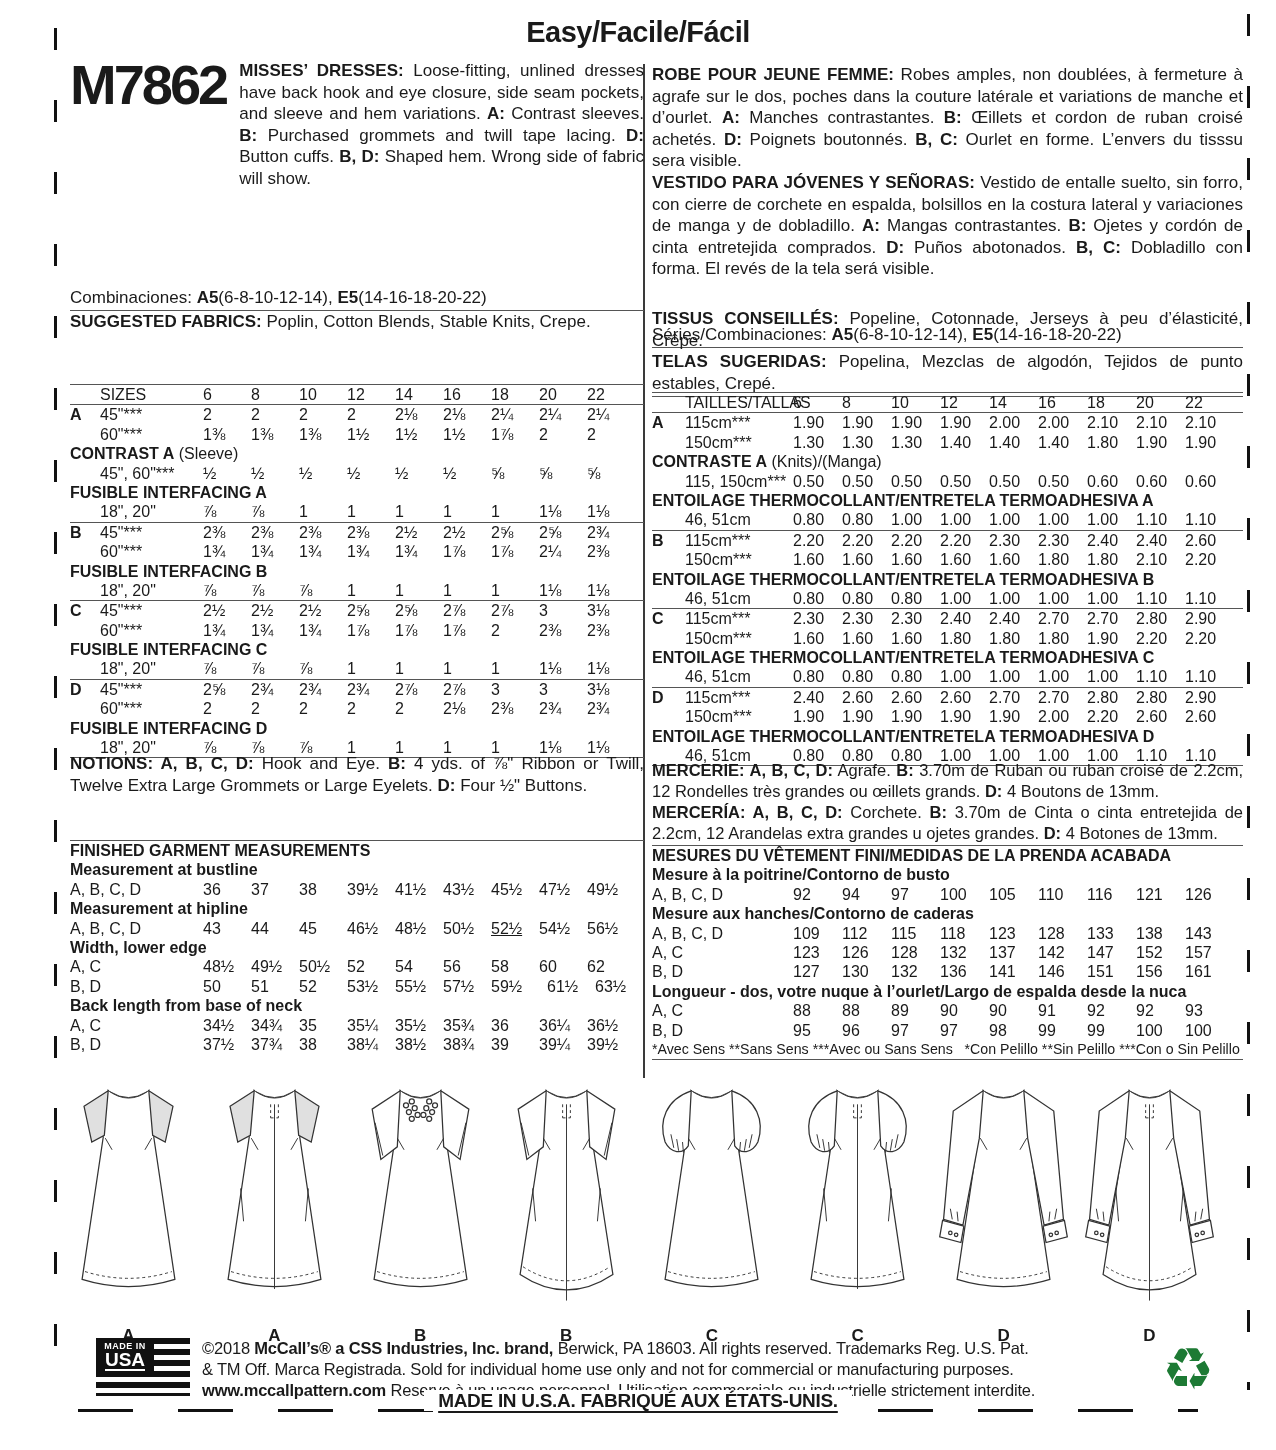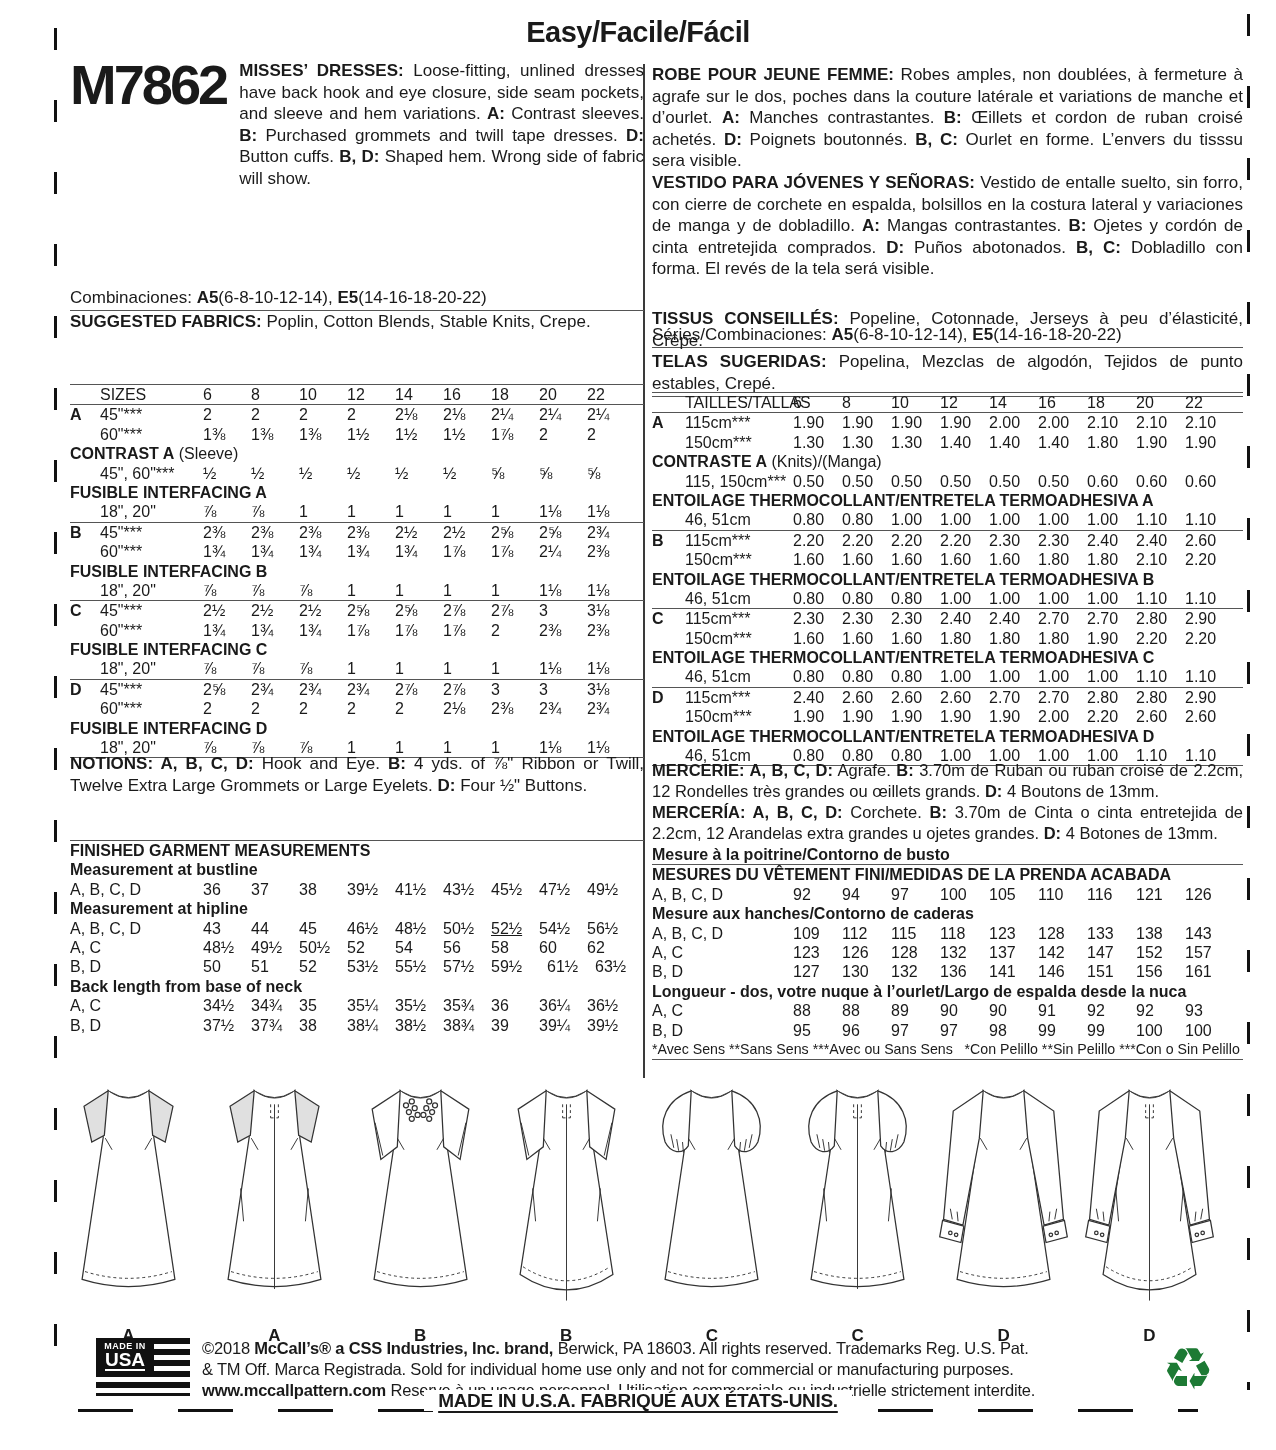--- a/index.html
+++ b/index.html
@@ -66,21 +66,21 @@
 <body>
 
 <div class="page">
   <div class="crop crop-left"></div>
   <div class="crop crop-right"></div>
   <div class="difficulty">Easy/Facile/Fácil</div>
   <div class="divider"></div>
 
   <div class="pattern-head">
     <div class="pattern-number">M7862</div>
-    <div class="para desc-en"><b>MISSES’ DRESSES:</b><span> Loose-fitting, unlined dresses have back hook and eye closure, side seam pockets, and sleeve and hem variations. </span><b>A:</b><span> Contrast sleeves. </span><b>B:</b><span> Purchased grommets and twill tape dresses. </span><b>D:</b><span> Button cuffs. </span><b>B, D:</b><span> Shaped hem. Wrong side of fabric will show.</span></div>
+    <div class="para desc-en"><b>MISSES’ DRESSES:</b><span> Loose-fitting, unlined dresses have back hook and eye closure, side seam pockets, and sleeve and hem variations. </span><b>A:</b><span> Contrast sleeves. </span><b>B:</b><span> Purchased grommets and twill tape lacing. </span><b>D:</b><span> Button cuffs. </span><b>B, D:</b><span> Shaped hem. Wrong side of fabric will show.</span></div>
   </div>
   <div class="combos para"><span>Combinaciones: </span><b>A5</b><span>(6-8-10-12-14), </span><b>E5</b><span>(14-16-18-20-22)</span></div>
   <div class="fabrics para"><b>SUGGESTED FABRICS:</b><span> Poplin, Cotton Blends, Stable Knits, Crepe.</span></div>
   <div class="table table-imperial">
       <div class="trow header rt rb">
         <span class="tletter" style="width: 30px;"></span>
         <span class="tlabel" style="width: 103px;">SIZES</span>
         <span class="tcell" style="width: 48px;">6</span>
         <span class="tcell" style="width: 48px;">8</span>
         <span class="tcell" style="width: 48px;">10</span>
@@ -304,20 +304,23 @@
         <span class="tcell" style="width: 48px;">43</span>
         <span class="tcell" style="width: 48px;">44</span>
         <span class="tcell" style="width: 48px;">45</span>
         <span class="tcell" style="width: 48px;">46½</span>
         <span class="tcell" style="width: 48px;">48½</span>
         <span class="tcell" style="width: 48px;">50½</span>
         <span class="tcell" style="width: 48px; text-decoration: underline;">52½</span>
         <span class="tcell" style="width: 48px;">54½</span>
         <span class="tcell" style="width: 48px;">56½</span>
       </div>
+      <div class="trow s">
+        <div class="tlabel-full"><b>Width, lower edge</b></div>
+      </div>
       <div class="trow d">
         <span class="tlabel" style="width: 133px;">A, C</span>
         <span class="tcell" style="width: 48px;">48½</span>
         <span class="tcell" style="width: 48px;">49½</span>
         <span class="tcell" style="width: 48px;">50½</span>
         <span class="tcell" style="width: 48px;">52</span>
         <span class="tcell" style="width: 48px;">54</span>
         <span class="tcell" style="width: 48px;">56</span>
         <span class="tcell" style="width: 48px;">58</span>
         <span class="tcell" style="width: 48px;">60</span>
@@ -566,25 +569,25 @@
         <span class="tcell" style="width: 49px;">1.00</span>
         <span class="tcell" style="width: 49px;">1.00</span>
         <span class="tcell" style="width: 49px;">1.00</span>
         <span class="tcell" style="width: 49px;">1.10</span>
         <span class="tcell" style="width: 49px;">1.10</span>
       </div>
     </div>
   <div class="mercerie para"><b>MERCERIE: A, B, C, D:</b><span> Agrafe. </span><b>B:</b><span> 3.70m de Ruban ou ruban croisé de 2.2cm, 12 Rondelles très grandes ou œillets grands. </span><b>D:</b><span> 4 Boutons de 13mm.</span></div>
   <div class="merceria para"><b>MERCERÍA: A, B, C, D:</b><span> Corchete. </span><b>B:</b><span> 3.70m de Cinta o cinta entretejida de 2.2cm, 12 Arandelas extra grandes u ojetes grandes. </span><b>D:</b><span> 4 Botones de 13mm.</span></div>
   <div class="table table-mesures">
-      <div class="trow s">
-        <div class="tlabel-full"><b>Mesure à la poitrine/Contorno de busto</b></div>
-      </div>
       <div class="trow title rt">
         <div class="tlabel-full"><b>MESURES DU VÊTEMENT FINI/MEDIDAS DE LA PRENDA ACABADA</b></div>
+      </div>
+      <div class="trow s">
+        <div class="tlabel-full"><b>Mesure à la poitrine/Contorno de busto</b></div>
       </div>
       <div class="trow d">
         <span class="tlabel" style="width: 141px;">A, B, C, D</span>
         <span class="tcell" style="width: 49px;">92</span>
         <span class="tcell" style="width: 49px;">94</span>
         <span class="tcell" style="width: 49px;">97</span>
         <span class="tcell" style="width: 49px;">100</span>
         <span class="tcell" style="width: 49px;">105</span>
         <span class="tcell" style="width: 49px;">110</span>
         <span class="tcell" style="width: 49px;">116</span>

